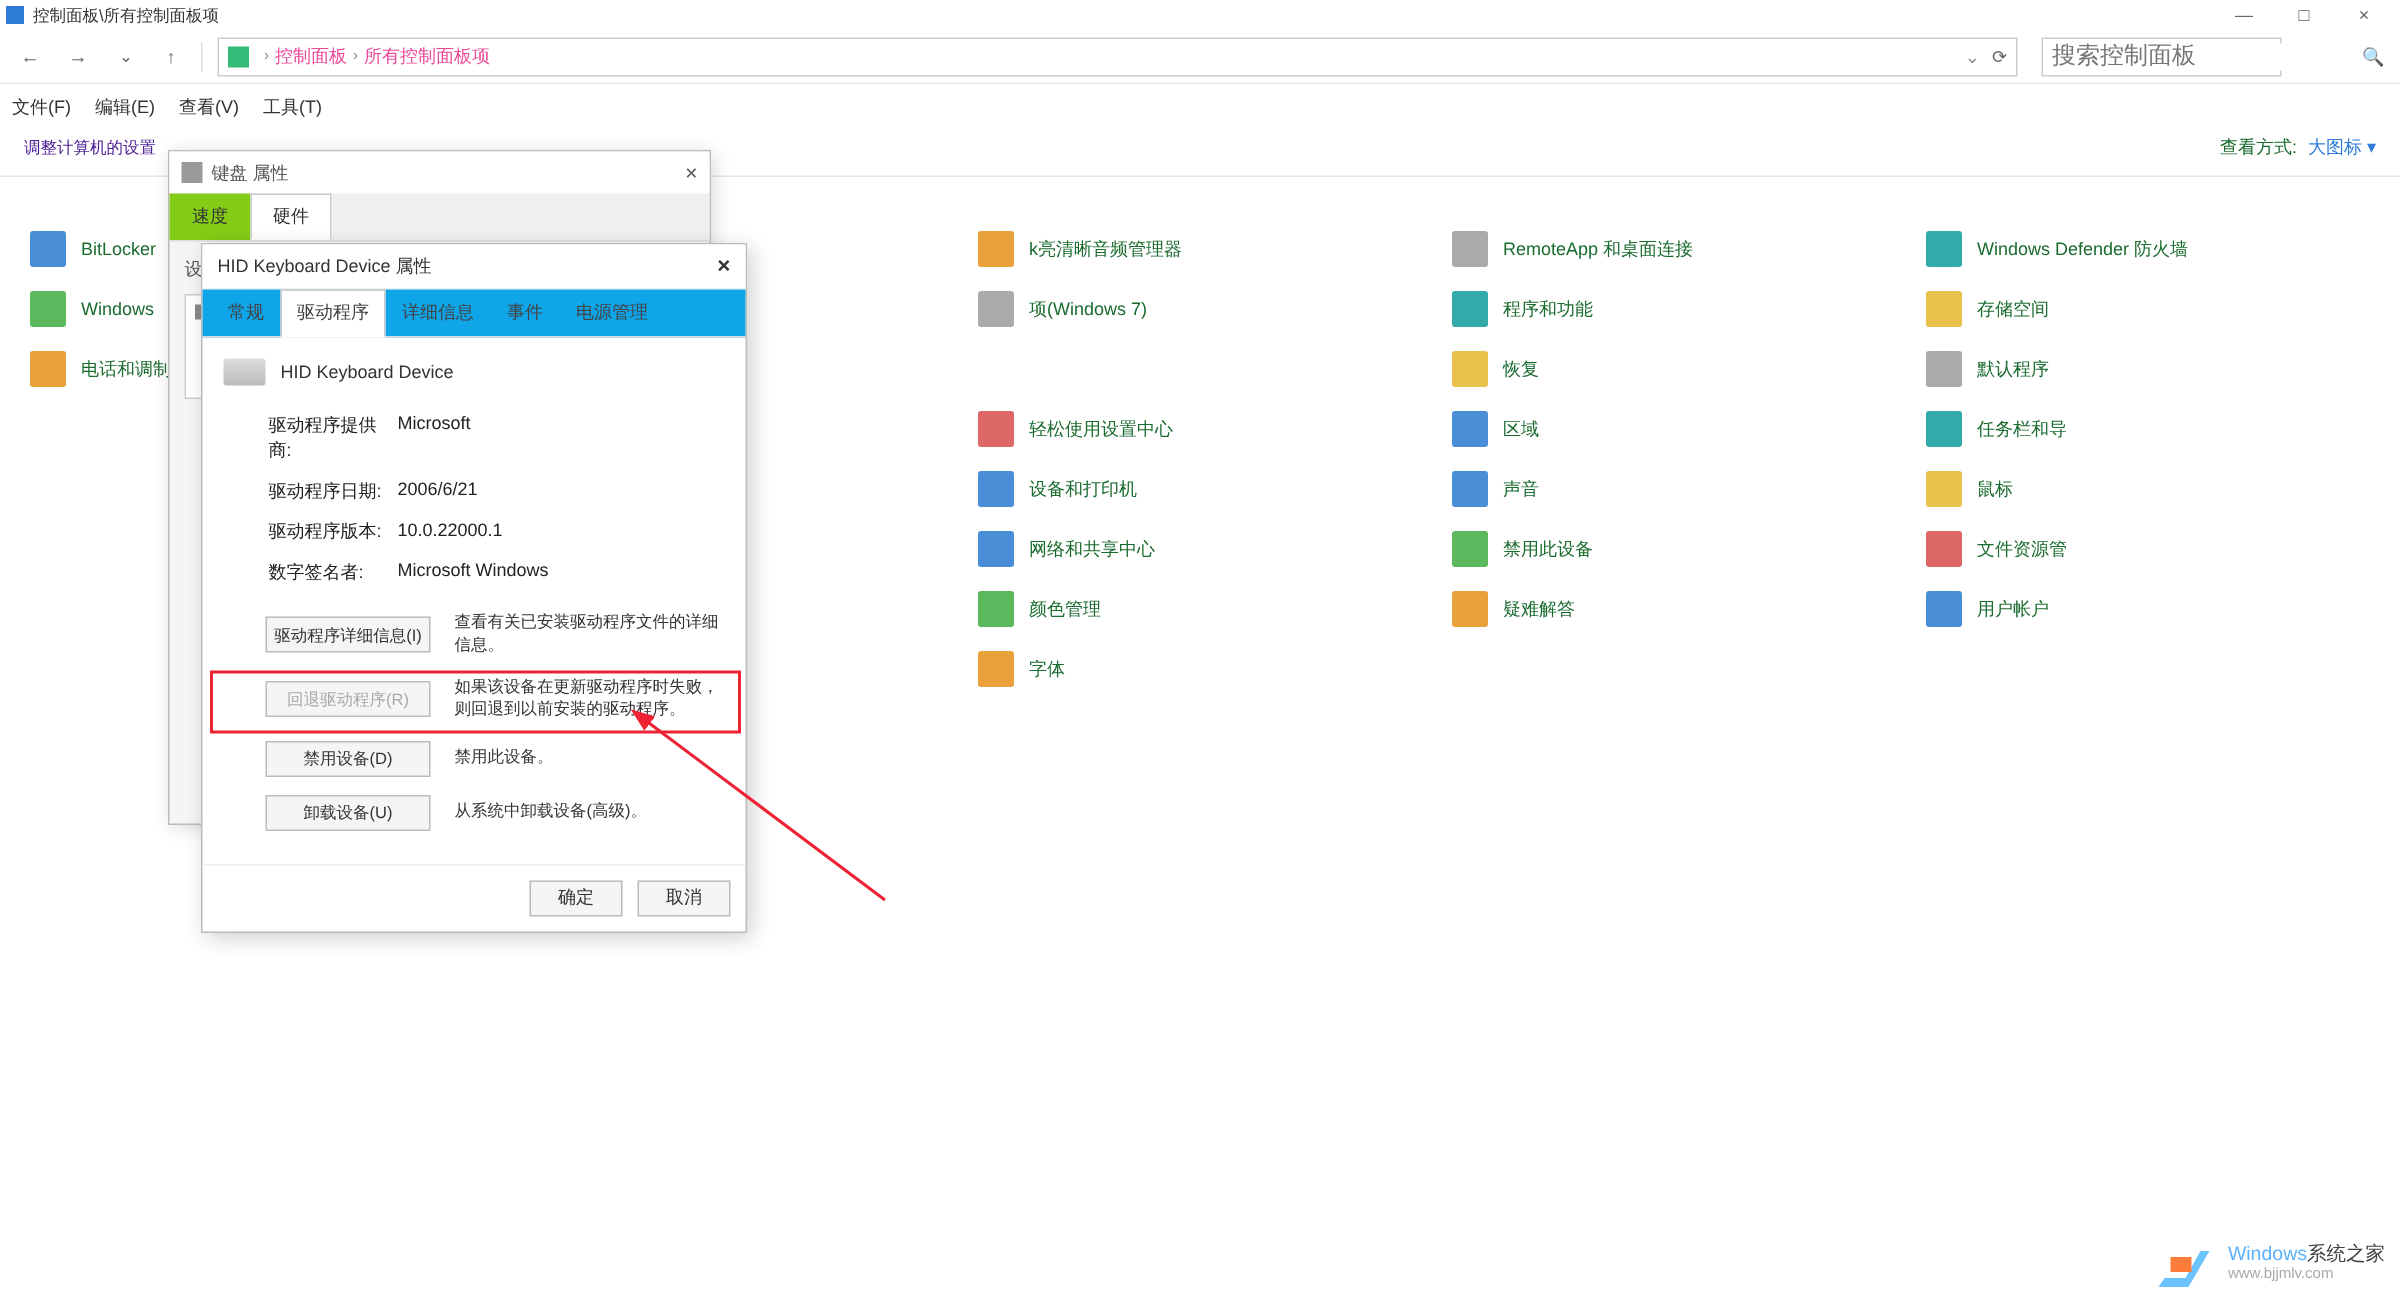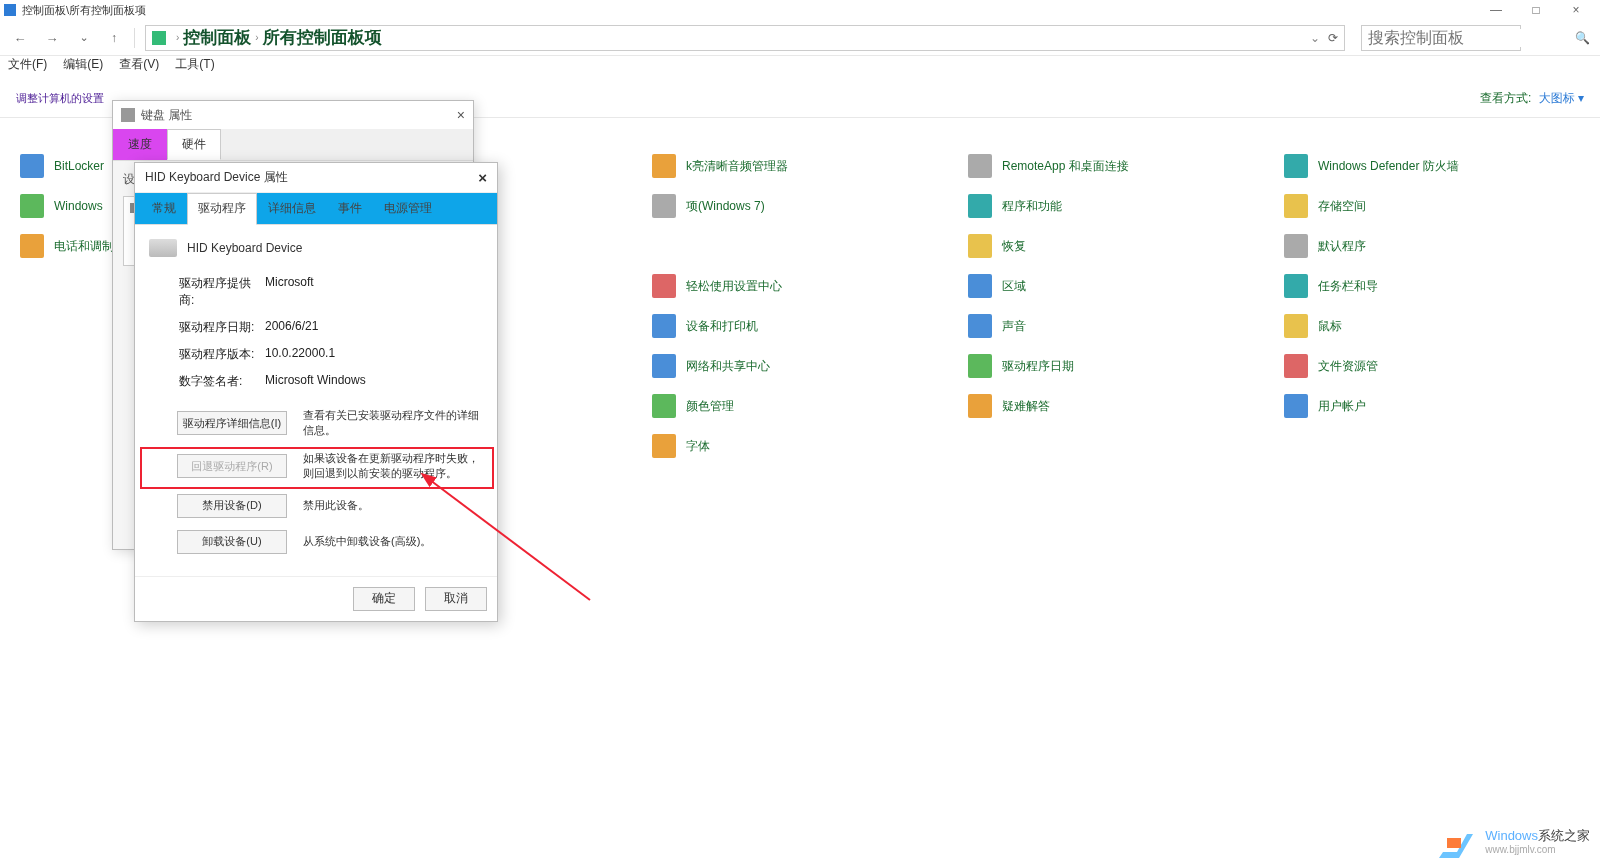--- a/index.html
+++ b/index.html
@@ -12,31 +12,31 @@
 .title-bar .win-controls { margin-left: auto; display: flex; }
 .title-bar .win-controls div { width: 40px; height: 20px; display: flex; align-items: center; justify-content: center; font-size: 12px; color: #666; }
 
 
 .nav-bar { height: 36px; display: flex; align-items: center; padding: 0 8px; border-bottom: 1px solid #e8e8e8; gap: 8px; }
 .nav-arrow { width: 24px; height: 24px; display: flex; align-items: center; justify-content: center; color: #666; font-size: 13px; }
 .nav-up { width: 20px; height: 20px; display:flex; align-items:center; justify-content:center; color:#666; }
 .nav-sep { width:1px; height:20px; background:#ddd; margin:0 2px; }
 .address-bar { flex: 1; display: flex; align-items: center; border: 1px solid #ccc; height: 26px; padding: 0 6px; max-width: 1200px; }
 .address-bar .cp-icon { width: 14px; height: 14px; background: #3b7; margin-right: 6px; }
-.address-bar .crumb { color: #14532d; font-size: 17px; font-weight: bold; }
+.address-bar .crumb { color: #ec4899; font-size: 12px; }
 .address-bar .chev { color: #888; margin: 0 4px; font-size: 10px; }
 .address-bar .spacer { flex: 1; }
 .address-bar .drop { color: #888; margin-left: 4px; }
 .address-bar .refresh { color: #666; margin-left: 8px; }
 .search-box { width: 160px; height: 26px; border: 1px solid #ccc; display: flex; align-items: center; padding: 0 6px; margin-left: 8px; }
 .search-box input { border: none; outline: none; font-size: 16px; flex: 1; }
 .search-box .mag { color: #888; }
 
 
-.menu-bar { height: 24px; display: flex; align-items: flex-start; padding: 0 8px; gap: 16px; font-size: 12px; color: #333; }
+.menu-bar { height: 24px; display: flex; align-items: flex-end; padding: 0 8px; gap: 16px; font-size: 12px; color: #333; }
 .menu-item { cursor: pointer; }
 
 
 .content-header { display: flex; align-items: center; padding: 10px 16px; border-bottom: 1px solid #e8e8e8; }
 .content-header .heading { color: #4c1d95; font-size: 11px; }
 .content-header .view-by { margin-left: auto; font-size: 12px; color: #1a6b2e; }
 .content-header .view-val { color: #2e7cd6; margin-left: 4px; }
 
 
 .cp-grid { position: absolute; top: 130px; left: 0; right: 0; padding: 20px 20px; display: grid; grid-template-columns: repeat(5, 1fr); gap: 8px 20px; }
@@ -45,21 +45,21 @@
 .cp-item .label { color: #1a6b2e; }
 
 
 .dialog1 { position: absolute; left: 112px; top: 100px; width: 362px; height: 450px; background: #f5f5f5; border: 1px solid #bbb; box-shadow: 2px 2px 12px rgba(0,0,0,0.15); }
 .dialog1 .titlebar { height: 28px; display: flex; align-items: center; padding: 0 8px; background: #fff; }
 .dialog1 .titlebar .icon { width: 14px; height: 14px; background: #999; margin-right: 6px; }
 .dialog1 .titlebar .title { font-size: 12px; color: #555; }
 .dialog1 .titlebar .close { margin-left: auto; font-size: 14px; color: #555; }
 .dialog1 .tabs { display: flex; background: #f0f0f0; border-bottom: 1px solid #ddd; }
 .dialog1 .tab { padding: 6px 14px; font-size: 12px; border: 1px solid transparent; }
-.dialog1 .tab.inactive { background: #d946ef; }
+.dialog1 .tab.inactive { background: #84cc16; }
 .dialog1 .tab.active { background: #fff; border: 1px solid #ccc; border-bottom-color: #fff; }
 .dialog1 .body { padding: 10px; }
 .dialog1 .body .row { font-size: 12px; color: #555; margin-bottom: 8px; }
 .dialog1 .body .list { background: #fff; border: 1px solid #ccc; height: 70px; }
 .dialog1 .body .list .item { display: flex; align-items: center; padding: 4px 6px; font-size: 12px; }
 .dialog1 .body .list .item .kicon { width: 14px; height: 10px; background: #888; margin-right: 6px; }
 
 
 .dialog2 { position: absolute; left: 134px; top: 162px; width: 364px; height: 460px; background: #fff; border: 1px solid #bbb; box-shadow: 3px 3px 14px rgba(0,0,0,0.2); }
 .dialog2 .titlebar { height: 30px; display: flex; align-items: center; padding: 0 10px; background: #fff; border-bottom: 1px solid #eee; }
@@ -235,21 +235,21 @@
       <span class="label">鼠标</span>
     </div>
     <div class="cp-item"></div>
     <div class="cp-item"></div>
     <div class="cp-item">
       <div class="icon ic-blue"></div>
       <span class="label">网络和共享中心</span>
     </div>
     <div class="cp-item">
       <div class="icon ic-green"></div>
-      <span class="label">驱动程序日期</span>
+      <span class="label">禁用此设备</span>
     </div>
     <div class="cp-item">
       <div class="icon ic-red"></div>
       <span class="label">文件资源管</span>
     </div>
     <div class="cp-item"></div>
     <div class="cp-item"></div>
     <div class="cp-item">
       <div class="icon ic-green"></div>
       <span class="label">颜色管理</span>

